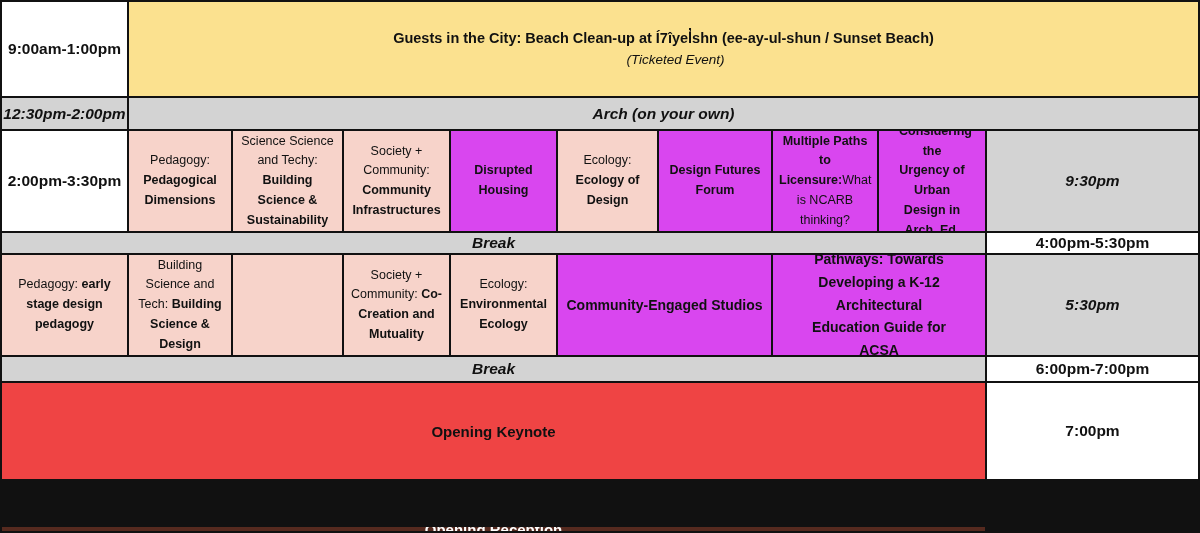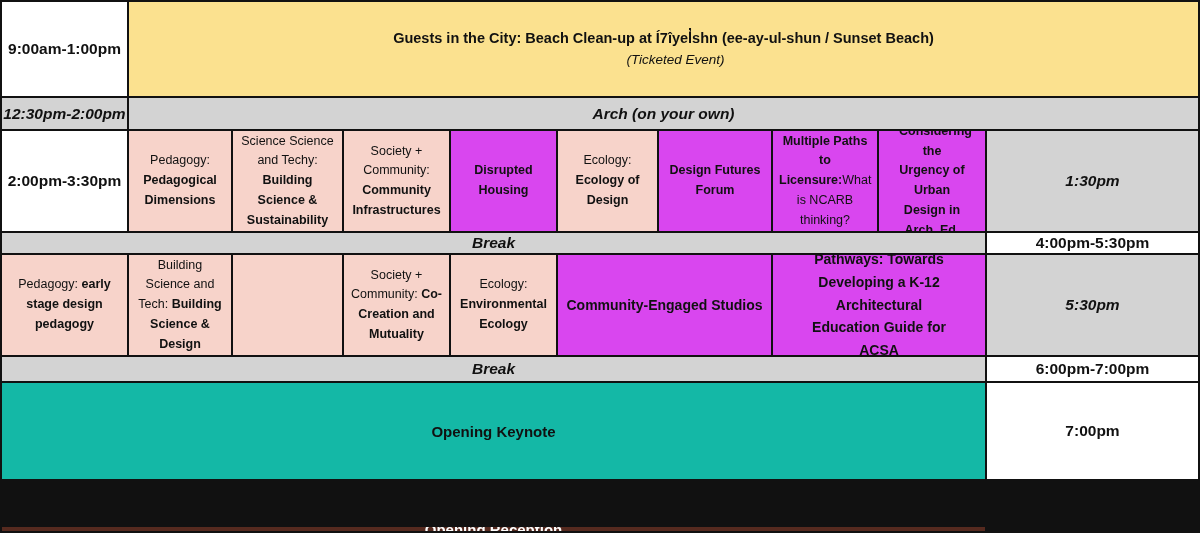--- a/index.html
+++ b/index.html
@@ -30,21 +30,21 @@
   .span9 { grid-column: span 9; }
   .span2 { grid-column: span 2; }
 
   .time       { font-size: 15.5px; font-weight: 700; }
   .time-gray  { font-size: 15.5px; font-style: italic; font-weight: 400; }
 
   .c-yellow  { background: #FBE18F; }
   .c-gray    { background: #D3D3D3; font-weight: bold; }
   .c-pink    { background: #F7D3CA; }
   .c-salmon  { background: #d946ef; }
-  .c-keynote { background: #14b8a6; }
+  .c-keynote { background: #ef4444; }
   .c-maroon  { background: #562A1F; color: #ffffff; margin-top: 46px; }
 
   .event-title   { font-size: 14.5px; font-weight: 700; line-height: 1.5; padding: 0 20px; }
   .event-note    { font-size: 13.5px; font-style: italic; line-height: 1.5; margin-left: 24px; }
   .band-label    { font-size: 15.5px; font-style: italic; }
 
   .session { font-size: 12.5px; line-height: 1.58; padding: 3px 6px; display: block;
              display: flex; flex-direction: row; flex-wrap: wrap; align-content: center; justify-content: center; }
   .session .txt { display: inline; }
   .session-inner { width: 100%; }
@@ -87,21 +87,21 @@
   <div class="cell c-salmon session">
     <div class="session-inner"><span class="txt b">Design Futures Forum</span></div>
   </div>
   <div class="cell c-salmon session">
     <div class="session-inner"><span class="txt b">Multiple Paths to Licensure:</span><span class="txt blk">What is NCARB thinking?</span></div>
   </div>
   <div class="cell c-salmon session">
     <div class="session-inner" style="padding:0 14px;"><span class="txt b">Considering the Urgency of Urban Design in Arch. Ed.</span></div>
   </div>
 
-  <div class="cell c-gray time-gray">1:30pm</div>
+  <div class="cell c-gray time-gray">9:30pm</div>
   <div class="cell c-gray span9 band-label">Break</div>
 
   <div class="cell time">4:00pm-5:30pm</div>
   <div class="cell c-pink session">
     <div class="session-inner"><span class="txt">Pedagogy: </span><span class="txt b">early stage design pedagogy</span></div>
   </div>
   <div class="cell c-pink session">
     <div class="session-inner"><span class="txt">Building Science and Tech: </span><span class="txt b">Building Science &amp; Design</span></div>
   </div>
   <div class="cell c-pink session"></div>

